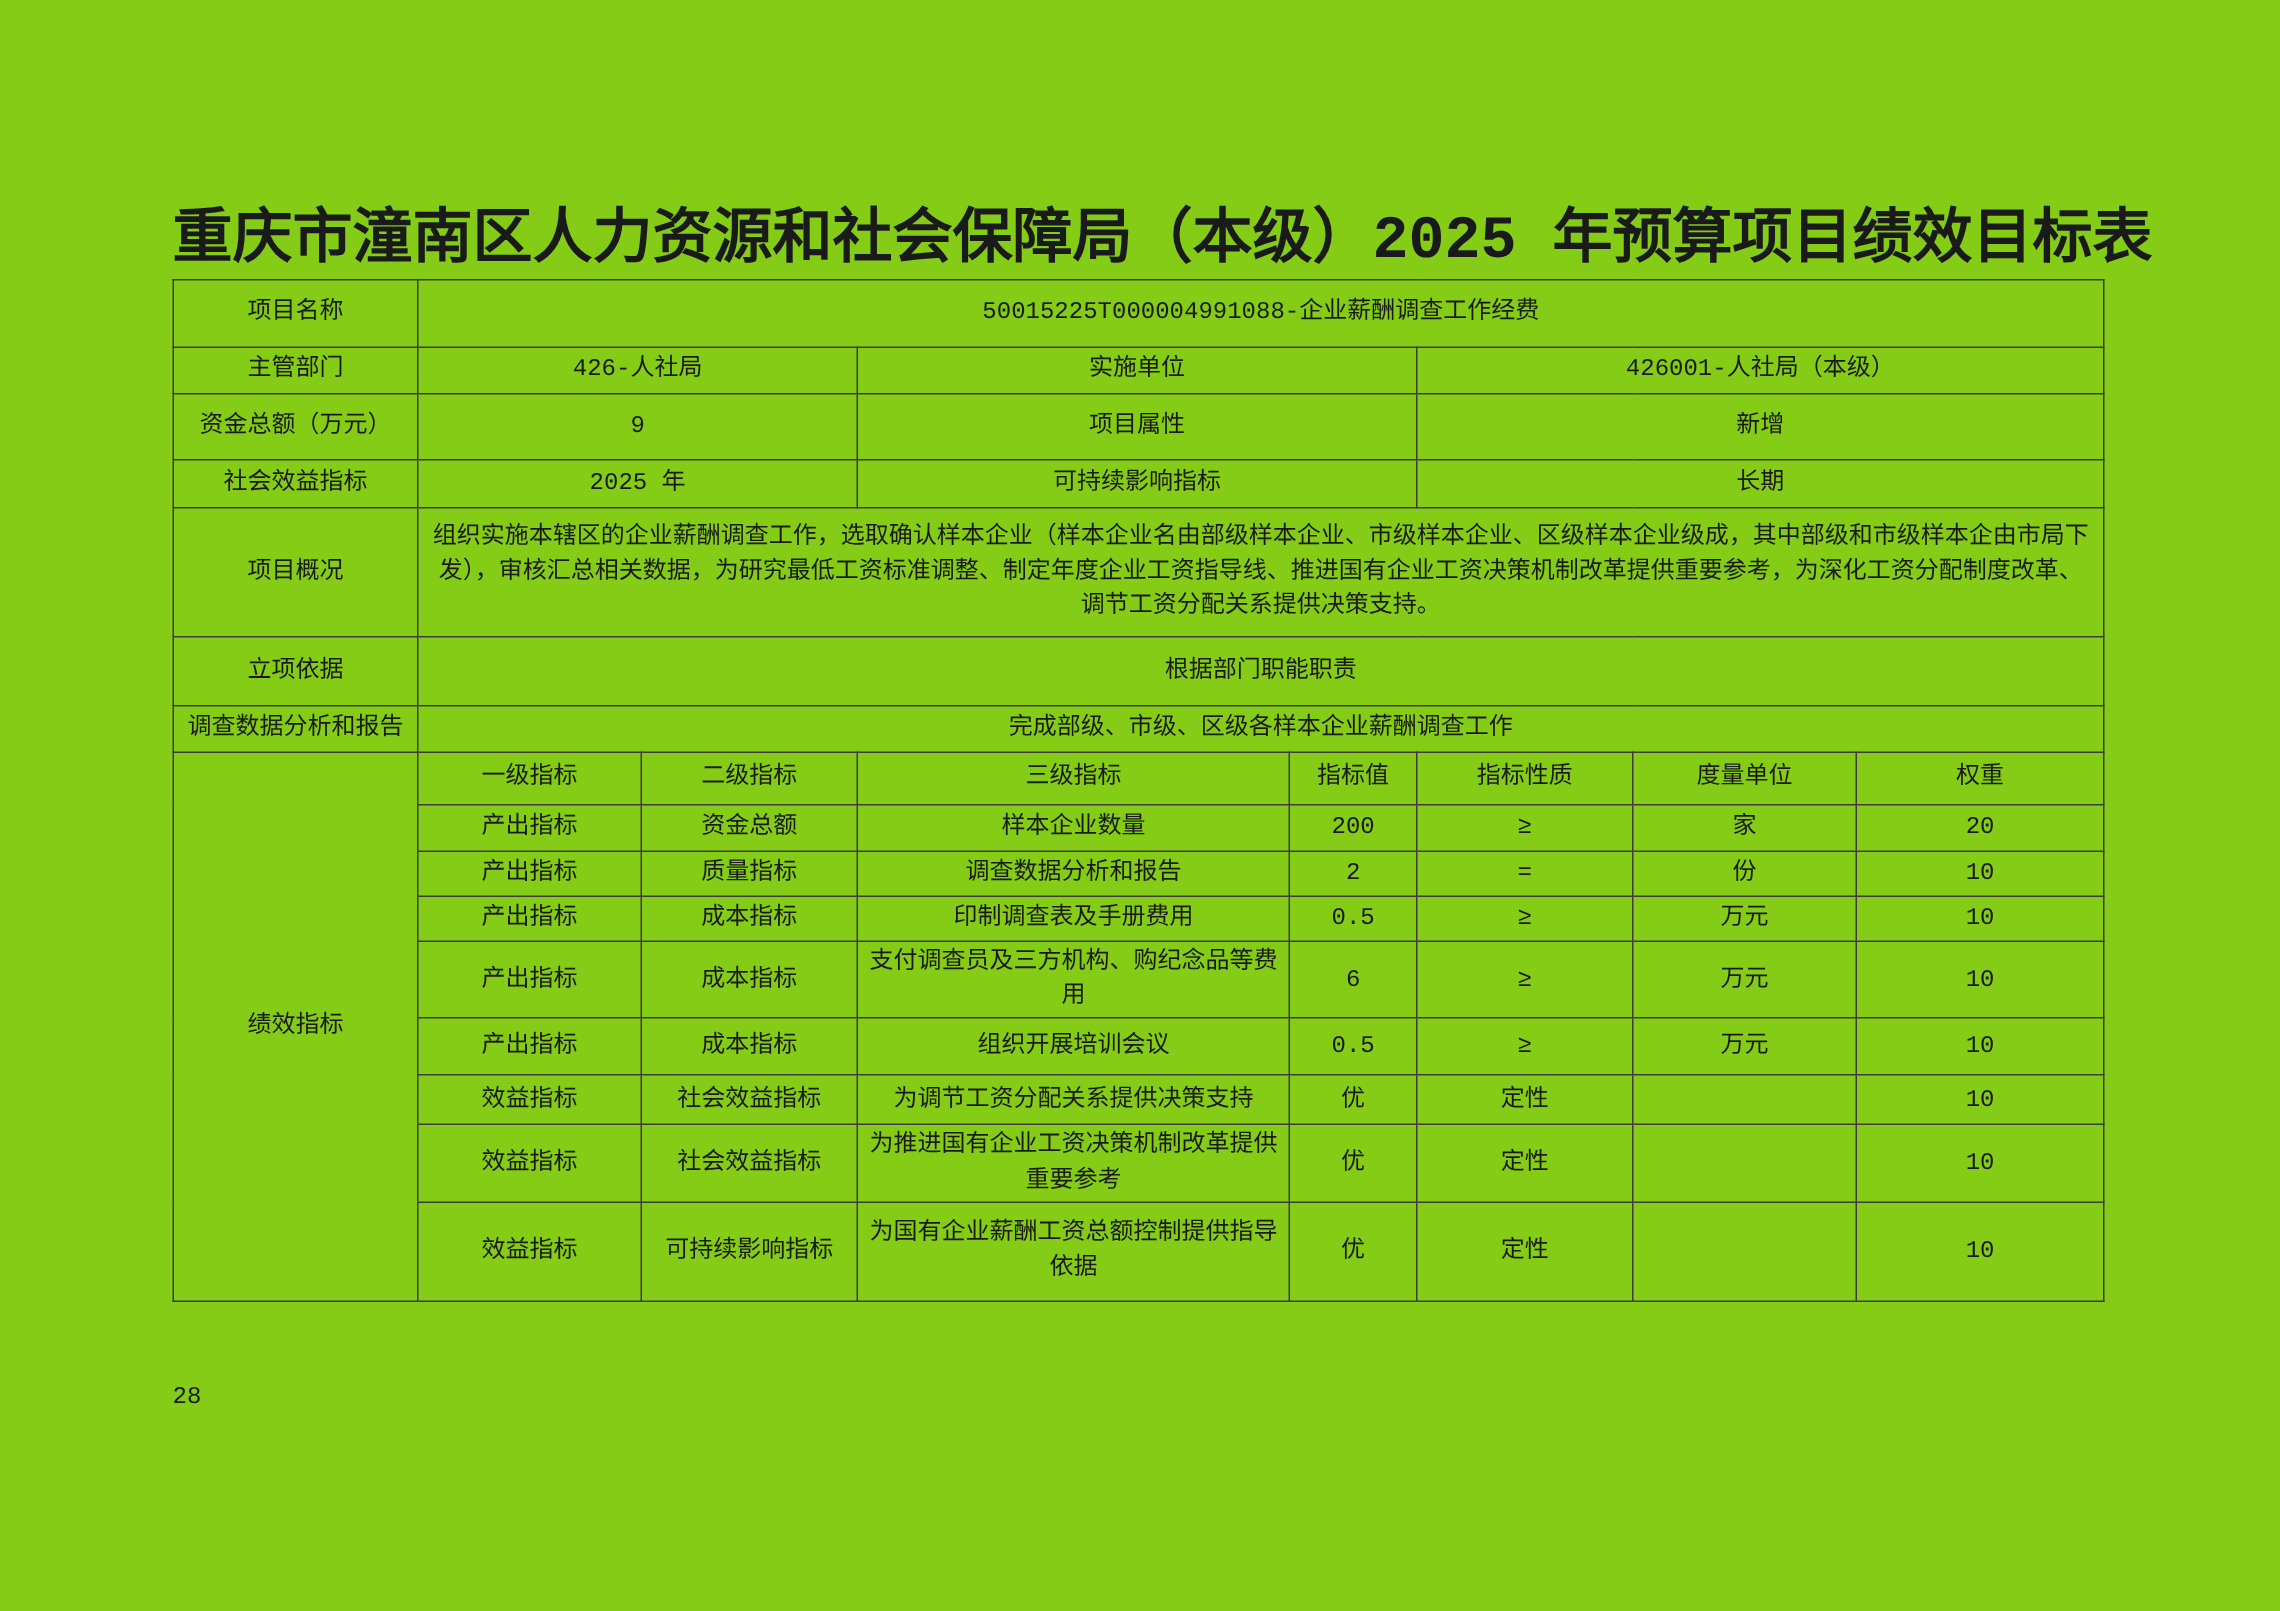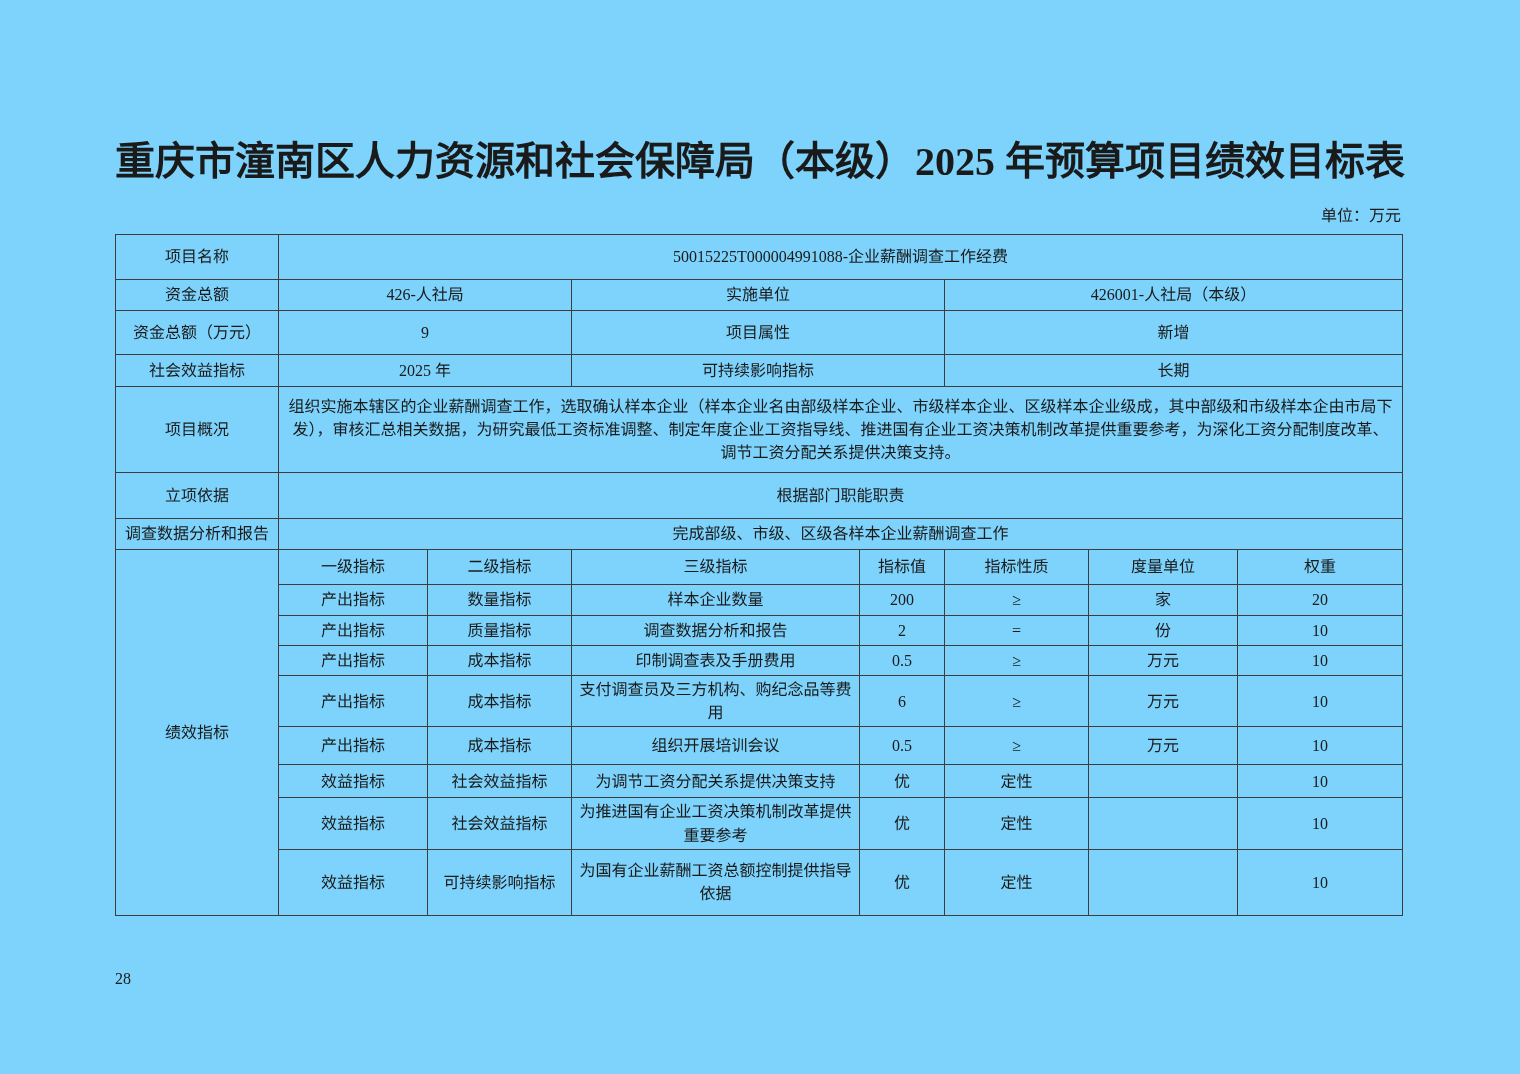--- a/index.html
+++ b/index.html
@@ -1,22 +1,22 @@
 <!DOCTYPE html>
 <html lang="zh-CN"><head>
 <meta charset="utf-8">
 <style>
   * { margin:0; padding:0; box-sizing:border-box; }
   html,body { background:#ffffff; }
   .page {
     position:relative;
     width:1520px; height:1074px;
-    background:#7dd3fc;
+    background:#84cc16;
     color:#1a1a1a;
-    font-family:Liberation Serif, serif;
+    font-family:Liberation Mono, monospace;
     overflow:hidden;
   }
   .content {
     position:absolute;
     left:115px; top:0;
     width:1288px;
   }
   .doc-title {
     margin-top:138px;
     text-align:center;
@@ -57,42 +57,41 @@
   }
 </style>
 </head>
 <body>
 
 <div class="page">
   <div class="content">
 
     <h1 class="doc-title">重庆市潼南区人力资源和社会保障局（本级）2025 年预算项目绩效目标表</h1>
 
-    <div class="unit-note">单位：万元</div>
 
     <table class="main">
       <colgroup>
         <col style="width:12.67%">
         <col style="width:11.58%">
         <col style="width:11.19%">
         <col style="width:22.38%">
         <col style="width:6.60%">
         <col style="width:11.19%">
         <col style="width:11.58%">
         <col style="width:12.81%">
       </colgroup>
 
       <tbody>
           <tr style="height:45px">
         <td>项目名称</td>
         <td colspan="7" class="left">50015225T000004991088-企业薪酬调查工作经费</td>
       </tr>
 
       <tr style="height:31px">
-        <td>资金总额</td>
+        <td>主管部门</td>
         <td colspan="2">426-人社局</td>
         <td colspan="2">实施单位</td>
         <td colspan="3">426001-人社局（本级）</td>
       </tr>
 
       <tr style="height:44px">
         <td>资金总额（万元）</td>
         <td colspan="2">9</td>
         <td colspan="2">项目属性</td>
         <td colspan="3">新增</td>
@@ -126,21 +125,21 @@
         <td>二级指标</td>
         <td>三级指标</td>
         <td>指标值</td>
         <td>指标性质</td>
         <td>度量单位</td>
         <td>权重</td>
       </tr>
 
       <tr style="height:31px">
         <td>产出指标</td>
-        <td>数量指标</td>
+        <td>资金总额</td>
         <td class="ind-name">样本企业数量</td>
         <td>200</td>
         <td>≥</td>
         <td>家</td>
         <td>20</td>
       </tr>
 
       <tr style="height:30px">
         <td>产出指标</td>
         <td>质量指标</td>

